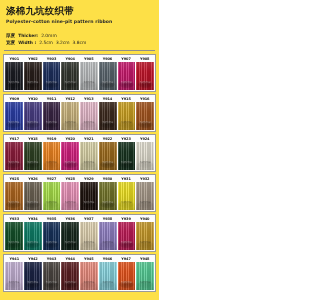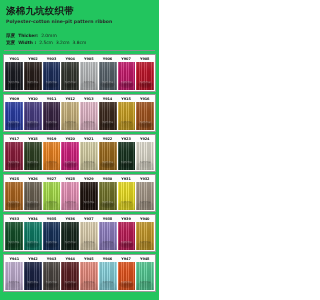--- a/index.html
+++ b/index.html
@@ -2,21 +2,21 @@
 <html><head>
 <meta charset="utf-8">
 <style>
   html,body{margin:0;padding:0;}
   body{
     width:159px;height:300px;
     background:#ffffff;
     font-family:"Liberation Sans", sans-serif;
     overflow:hidden;
   }
-  .page{position:relative;width:159px;height:300px;background:#22c55e;}
+  .page{position:relative;width:159px;height:300px;background:#fde047;}
 
   
   .header{padding:5px 6px 0 6px;}
   .title-cn{
     font-size:9.5px;font-weight:bold;color:#161616;
     letter-spacing:.2px;line-height:11px;
     font-family:"DejaVu Sans", sans-serif;
   }
   .title-en{
     font-size:4.6px;font-weight:bold;color:#2b2b2b;

